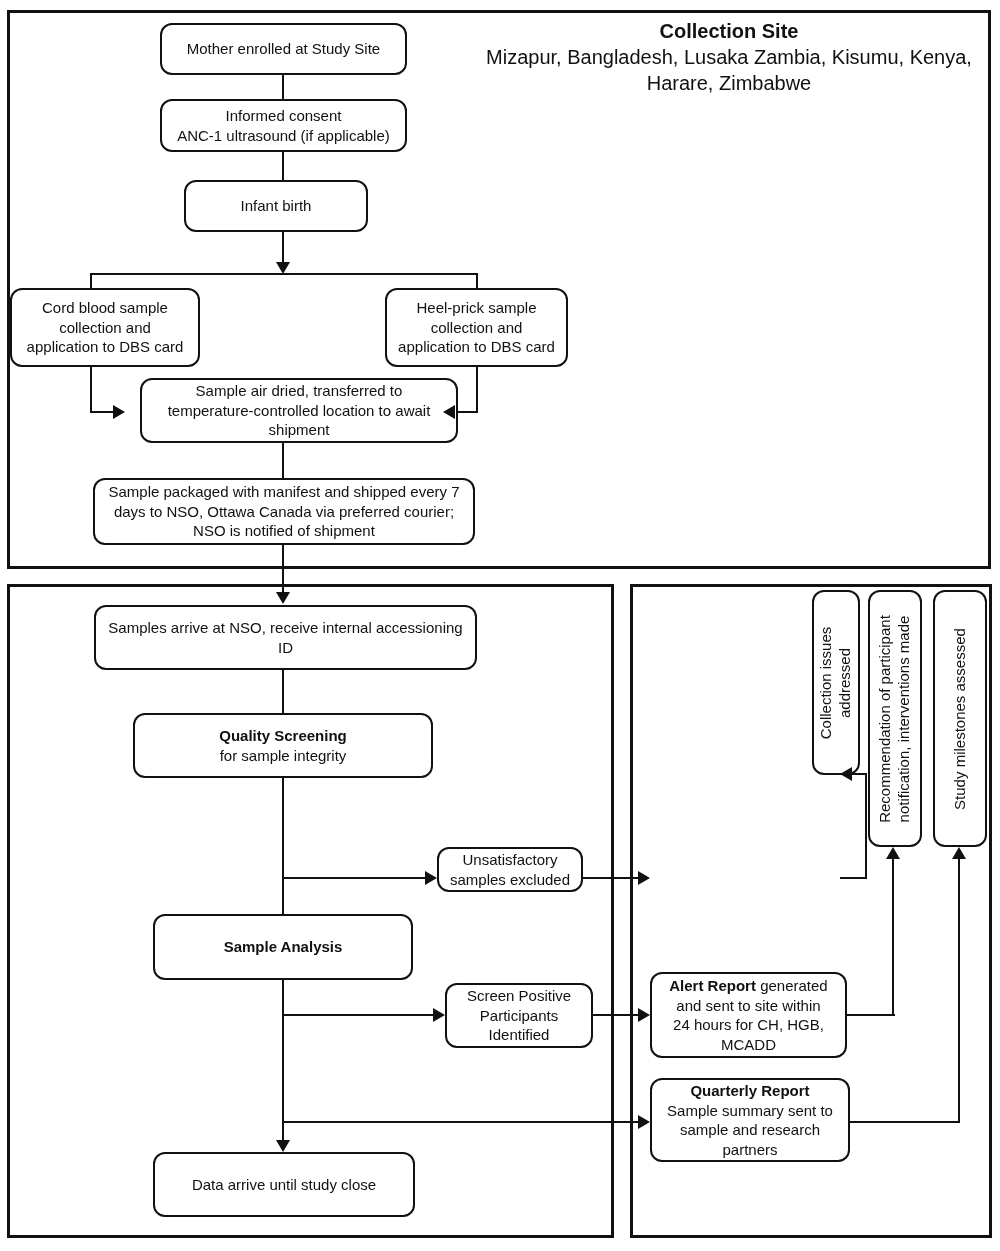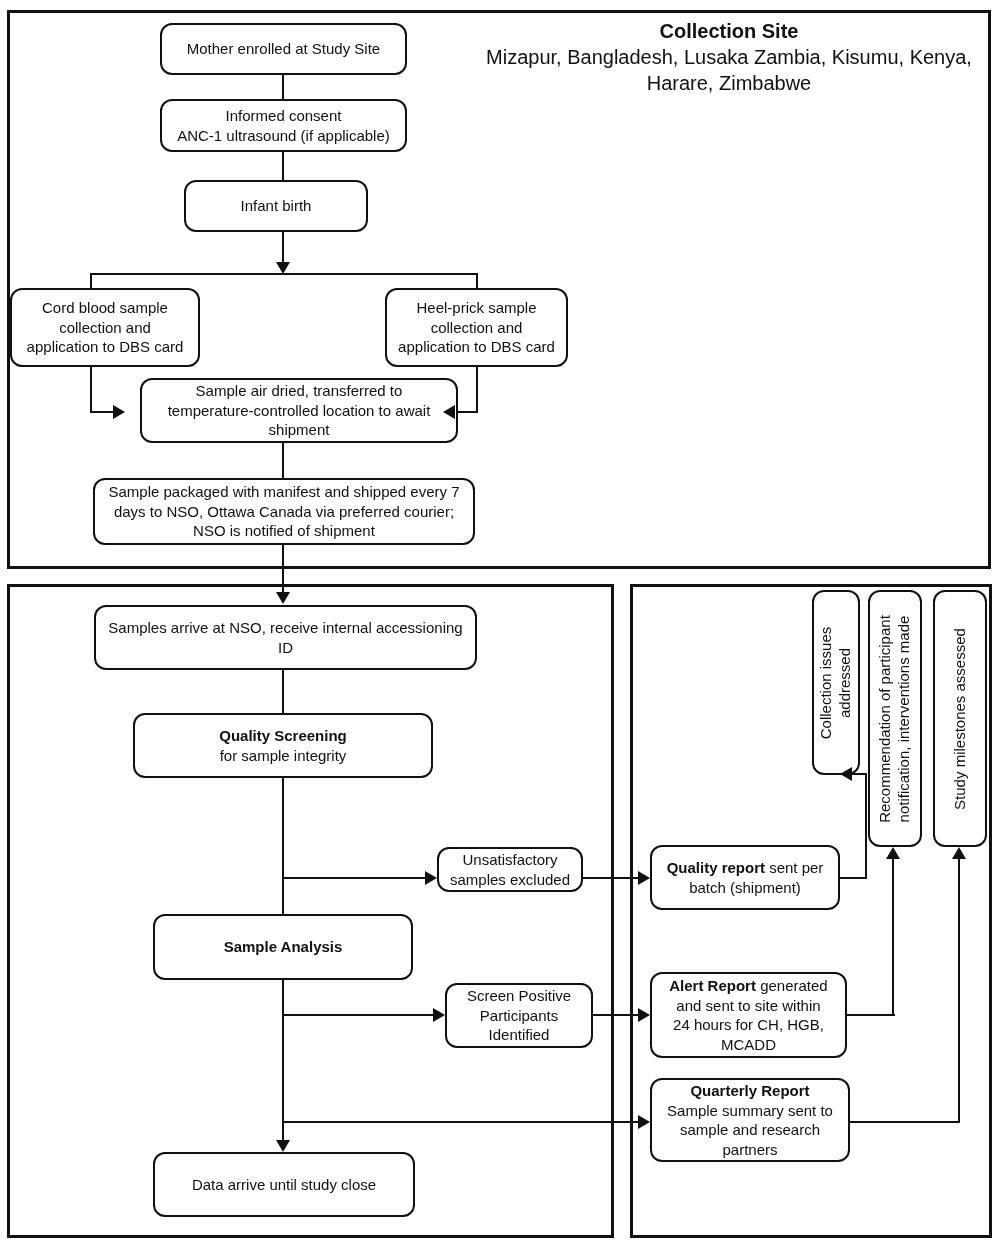--- a/index.html
+++ b/index.html
@@ -94,24 +94,20 @@
   </div>
   <div class="node pre" style="left:445px;top:983px;width:148px;height:65px;">
     <span class="pre">Screen Positive
 Participants
 Identified</span>
   </div>
   <div class="node" style="left:153px;top:1152px;width:262px;height:65px;">
     <span>Data arrive until study close</span>
   </div>
 
-  <div class="node pre" style="left:650px;top:845px;width:190px;height:65px;">
-    <span class="pre"><span class="b">Quality report</span><span> sent per
-batch (shipment)</span></span>
-  </div>
   <div class="node pre" style="left:650px;top:972px;width:197px;height:86px;">
     <span class="pre"><span class="b">Alert Report</span><span> generated
 and sent to site within
 24 hours for CH, HGB,
 MCADD</span></span>
   </div>
   <div class="node" style="left:650px;top:1078px;width:200px;height:84px;">
     <span class="b blk">Quarterly Report</span>
     <span class="blk pre">Sample summary sent to
 sample and research

